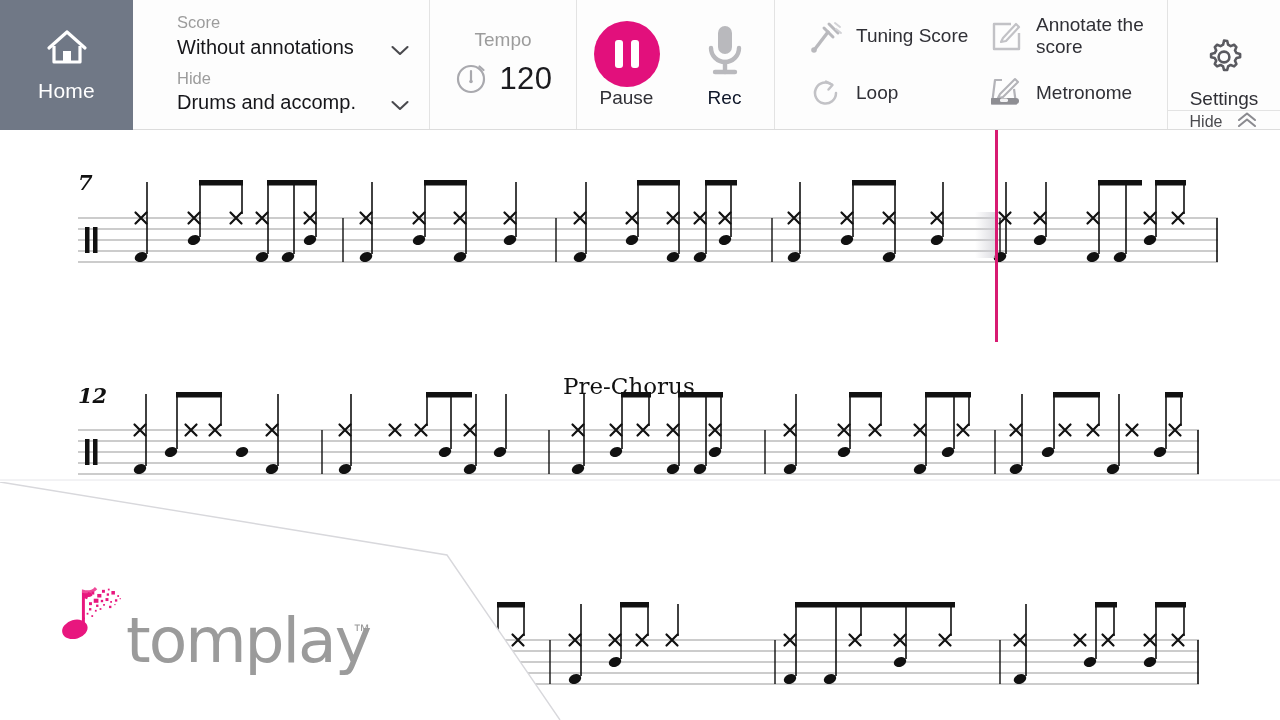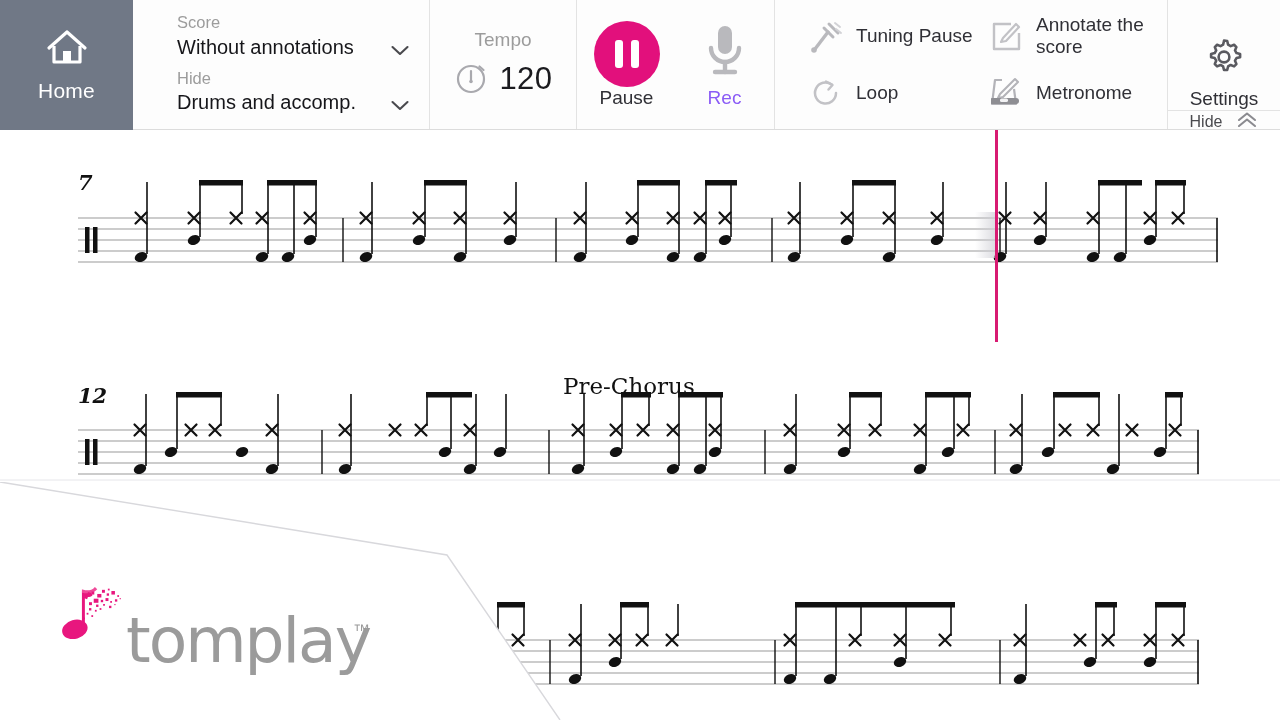--- a/index.html
+++ b/index.html
@@ -83,21 +83,21 @@
     align-items: center; justify-content: center; 
     cursor: pointer; width: 72px;
   }
   .pause-circle {
     width: 66px; height: 66px; border-radius: 50%;
     background: #e2107c;
     display: flex; align-items: center; justify-content: center; gap: 8px;
   }
   .pause-bar { width: 8px; height: 28px; border-radius: 3px; background: #fff; }
   .tp-label { font-size: 19px; color: #303036; }
-  .tp-label.muted { color: #8b5cf6; }
+  .tp-label.muted { color: #0f172a; }
 
   
   .tools {
     flex: 1 1 auto;
     display: grid;
     grid-template-columns: 1fr 1fr;
     grid-template-rows: 1fr 1fr;
     align-content: center;
     padding: 8px 4px 8px 28px;
     border-right: 1px solid #e3e3e3;
@@ -265,21 +265,21 @@
       <div class="tool">
         <span class="ic">
           <svg width="34" height="36" viewBox="0 0 34 36">
             <path d="M6 31 L19 14" stroke="#b9b9bd" stroke-width="3.4" stroke-linecap="round"></path>
             <circle cx="5" cy="32" r="2.8" fill="#b9b9bd"></circle>
             <path d="M15 10 L24 19" stroke="#b9b9bd" stroke-width="3" stroke-linecap="round"></path>
             <path d="M20 6 L29 15" stroke="#b9b9bd" stroke-width="3" stroke-linecap="round"></path>
             <path d="M26 5 L31 9 M27 11 L32 15" stroke="#d2d2d6" stroke-width="2" stroke-linecap="round"></path>
           </svg>
         </span>
-        <span class="tx">Tuning Pause</span>
+        <span class="tx">Tuning Score</span>
       </div>
 
       <div class="tool">
         <span class="ic">
           <svg width="30" height="31" viewBox="0 0 30 31">
             <path d="M20 3 H3 V28 H28 V12" fill="none" stroke="#c2c2c6" stroke-width="2.4" stroke-linejoin="round"></path>
             <path d="M12 17 L25 3 L28 6 L15 20 L10 21 Z" fill="none" stroke="#c2c2c6" stroke-width="2.2" stroke-linejoin="round"></path>
           </svg>
         </span>
         <span class="tx">Annotate the score</span>

